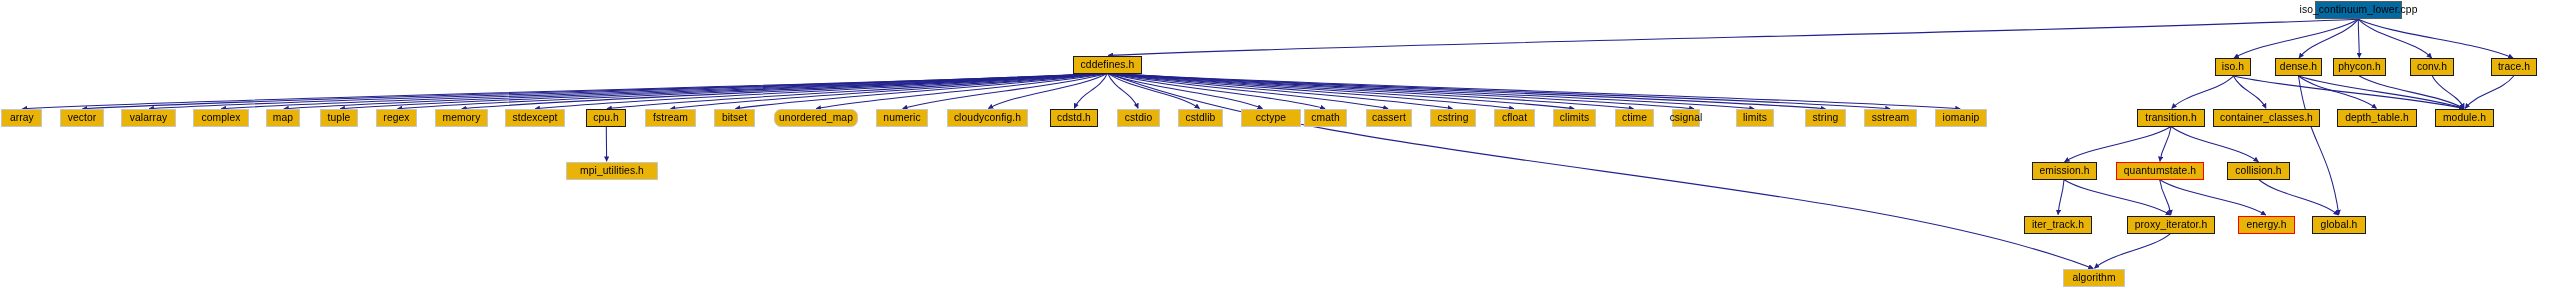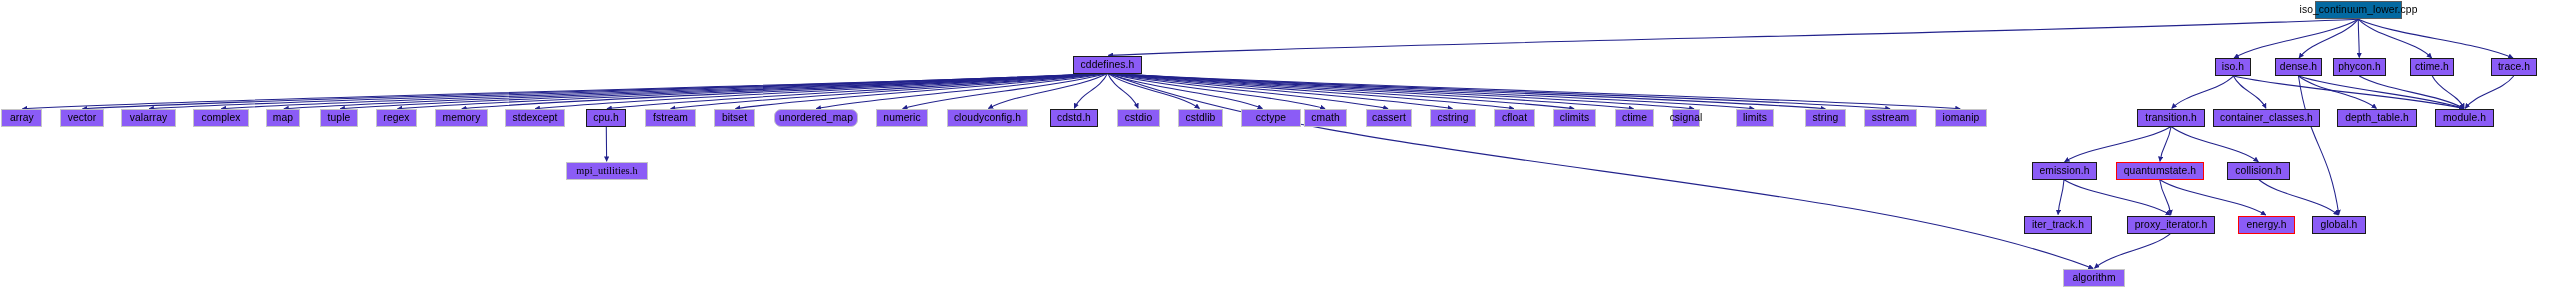--- a/index.html
+++ b/index.html
@@ -14,21 +14,21 @@
   }
   #edges{position:absolute;left:0;top:0;width:2576px;height:292px;}
   .node{
     position:absolute;
     box-sizing:border-box;
     display:flex;
     align-items:center;
     justify-content:center;
     height:18px;
     border:0.7px solid #c6c6c6;
-    background:#8b5cf6;
+    background:#eab308;
     color:#000000;
     font-size:10.3px;
     line-height:1;
     white-space:nowrap;
     padding:0 5px;
     letter-spacing:0.1px;
   }
   .node.hdr{border:1.1px solid #1a1a1a;}
   .node.red{border:1.1px solid #ff0000;}
   .node.root{
@@ -116,21 +116,21 @@
       <div class="node hdr" style="left: 2215px; top: 58px; width: 36px;">
         <span class="node-label">iso.h</span>
       </div>
       <div class="node hdr" style="left: 2275px; top: 58px; width: 47px;">
         <span class="node-label">dense.h</span>
       </div>
       <div class="node hdr" style="left: 2333px; top: 58px; width: 53px;">
         <span class="node-label">phycon.h</span>
       </div>
       <div class="node hdr" style="left: 2410px; top: 58px; width: 44px;">
-        <span class="node-label">ctime.h</span>
+        <span class="node-label">conv.h</span>
       </div>
       <div class="node hdr" style="left: 2491px; top: 58px; width: 46px;">
         <span class="node-label">trace.h</span>
       </div>
       <div class="node " style="left: 1.4px; top: 109px; width: 41px;">
         <span class="node-label">array</span>
       </div>
       <div class="node " style="left: 60px; top: 109px; width: 44px;">
         <span class="node-label">vector</span>
       </div>
@@ -223,21 +223,21 @@
       </div>
       <div class="node hdr" style="left: 2213px; top: 109px; width: 107px;">
         <span class="node-label">container_classes.h</span>
       </div>
       <div class="node hdr" style="left: 2337px; top: 109px; width: 80px;">
         <span class="node-label">depth_table.h</span>
       </div>
       <div class="node hdr" style="left: 2435px; top: 109px; width: 59px;">
         <span class="node-label">module.h</span>
       </div>
-      <div class="node " style="left: 566px; top: 162px; width: 82px; font-family: Liberation Serif, serif;">
+      <div class="node " style="left: 566px; top: 162px; width: 92px;">
         <span class="node-label">mpi_utilities.h</span>
       </div>
       <div class="node hdr" style="left: 2032px; top: 162px; width: 65px;">
         <span class="node-label">emission.h</span>
       </div>
       <div class="node red" style="left: 2116px; top: 162px; width: 88px;">
         <span class="node-label">quantumstate.h</span>
       </div>
       <div class="node hdr" style="left: 2227px; top: 162px; width: 63px;">
         <span class="node-label">collision.h</span>

